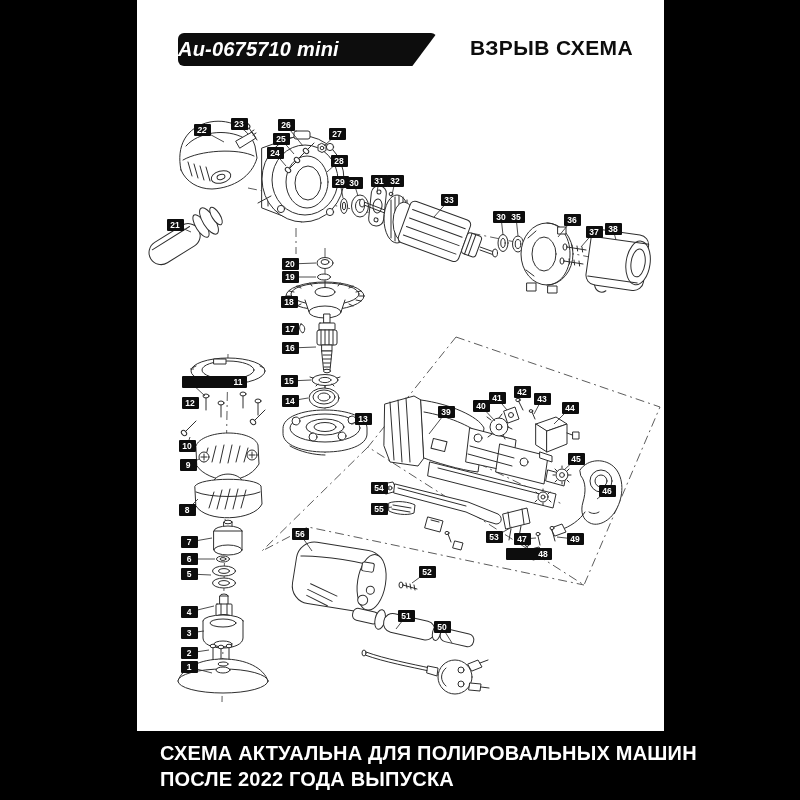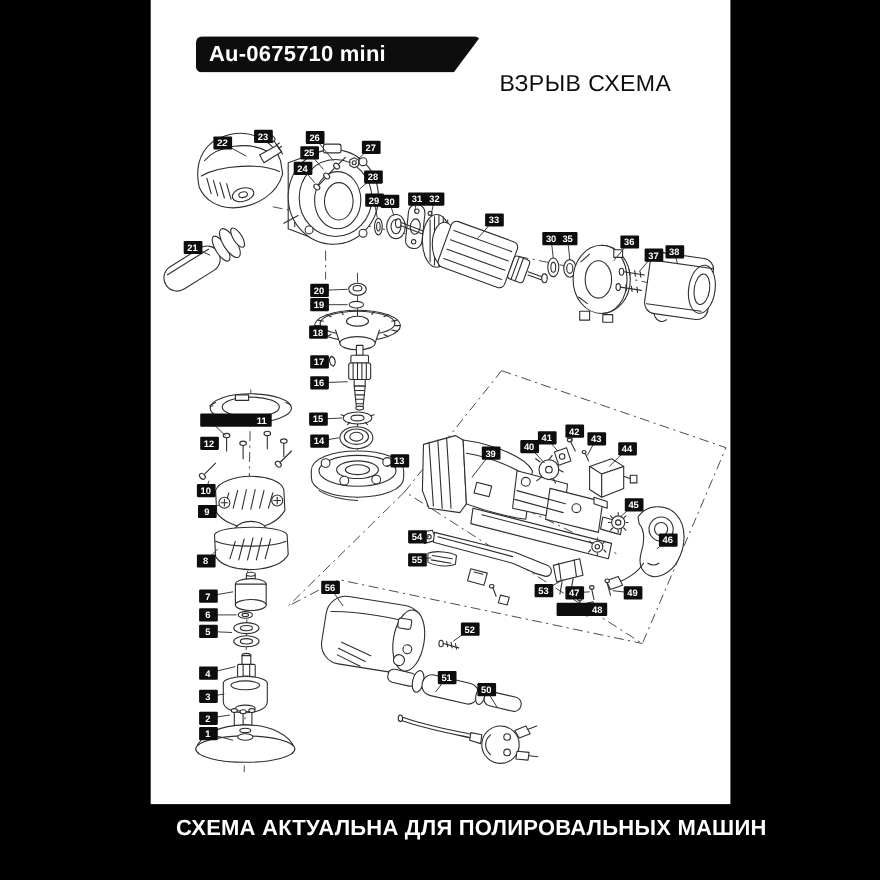--- a/index.html
+++ b/index.html
@@ -5,23 +5,23 @@
   :root{
     --bg:#000000; --sheet:#ffffff; --label-bg:#0d0d0d; --label-fg:#ffffff; --line:#2e2e2e;
   }
   html,body{margin:0;padding:0;background:#222;}
   .page{position:relative;width:800px;height:800px;background:var(--bg);overflow:hidden;
         font-family:"Liberation Sans",sans-serif;}
   .sheet{position:absolute;left:137px;top:0;width:527px;height:731px;background:var(--sheet);}
   .badge{position:absolute;left:178px;top:33px;width:259px;height:33px;background:var(--label-bg);
          border-radius:6px;clip-path:polygon(0 0,100% 0,90.5% 100%,0 100%);z-index:4;}
   .badge span{display:block;color:var(--label-fg);font-size:20px;font-weight:bold;
-              line-height:33px;padding-left:12px;letter-spacing:0.2px;}
-  .schema-title{position:absolute;left:454px;top:36px;font-size:21px;font-weight:400;
-                color:#0d0d0d;letter-spacing:0.4px;z-index:4;margin-top:29px;}
+              line-height:33px;letter-spacing:0.2px;font-style:italic;}
+  .schema-title{position:absolute;left:470px;top:36px;font-size:21px;font-weight:700;
+                color:#0d0d0d;letter-spacing:0.4px;z-index:4;}
   svg.art{position:absolute;left:0;top:0;z-index:2;}
   .fw{fill:#ffffff;stroke:var(--line);stroke-width:1;stroke-linejoin:round;stroke-linecap:round;}
   .ln{fill:none;stroke:var(--line);stroke-width:1;stroke-linejoin:round;stroke-linecap:round;}
   .dd{fill:none;stroke:#4a4a4a;stroke-width:0.9;stroke-dasharray:9 4 2 4;}
   #leader-lines line{stroke:#3a3a3a;stroke-width:0.9;}
   #labels{position:absolute;left:0;top:0;width:800px;height:800px;z-index:5;pointer-events:none;}
   .part-label{position:absolute;width:17px;height:12px;background:var(--label-bg);
               color:var(--label-fg);font-size:8.5px;font-weight:bold;text-align:center;
               line-height:12px;border-radius:1px;}
   .footer{position:absolute;left:160px;top:740px;color:#ffffff;font-size:20px;font-weight:bold;
@@ -580,14 +580,15 @@
       <div class="part-label" style="left: 397.5px; top: 610px;">51</div>
       <div class="part-label" style="left: 418.5px; top: 566px;">52</div>
       <div class="part-label" style="left: 485.5px; top: 531px;">53</div>
       <div class="part-label" style="left: 370.5px; top: 482px;">54</div>
       <div class="part-label" style="left: 370.5px; top: 503px;">55</div>
       <div class="part-label" style="left: 291.5px; top: 528px;">56</div>
     </div>
 
   <div class="footer">
     <div>СХЕМА АКТУАЛЬНА ДЛЯ ПОЛИРОВАЛЬНЫХ МАШИН</div>
+    <div>ПОСЛЕ 2022 ГОДА ВЫПУСКА</div>
   </div>
 </div>
 
 </body></html>

